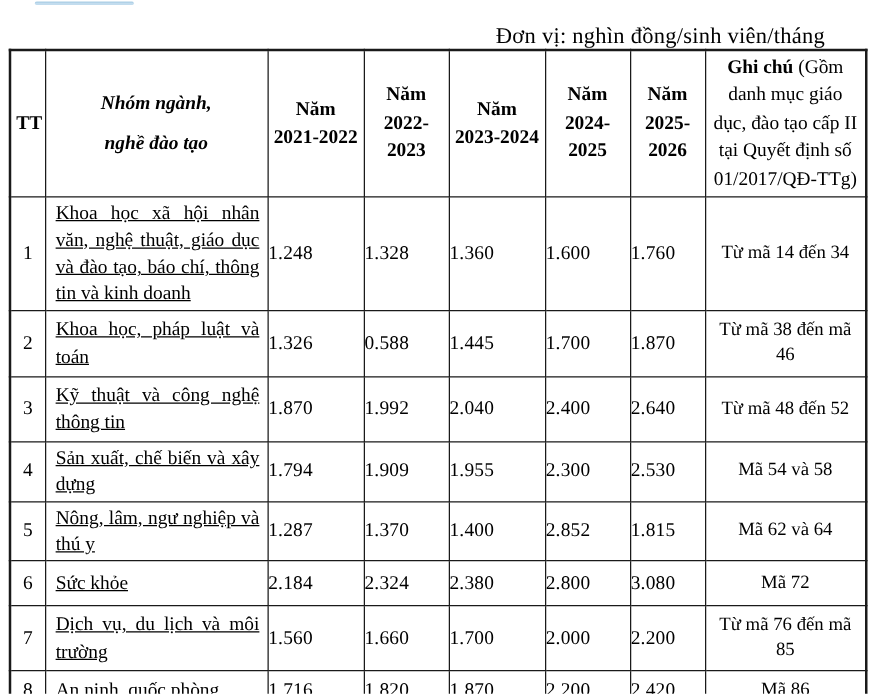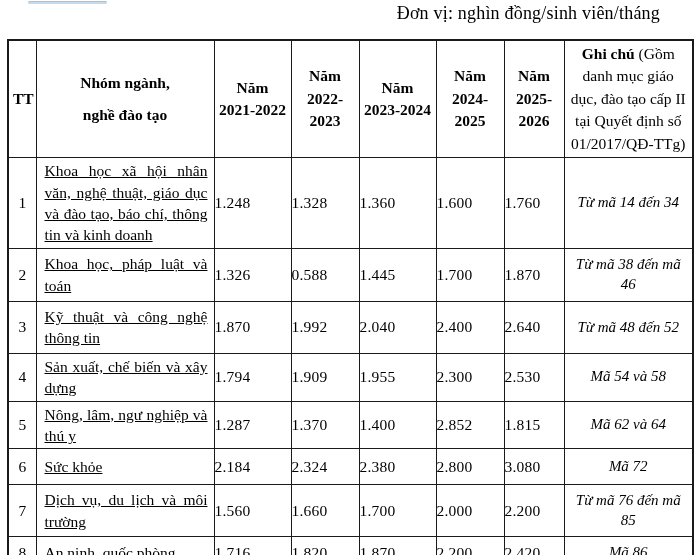--- a/index.html
+++ b/index.html
@@ -5,48 +5,48 @@
   * { margin: 0; padding: 0; box-sizing: border-box; }
   html, body { width: 700px; height: 555px; overflow: hidden; background: #ffffff; }
   body { position: relative; font-family: "Liberation Serif", "DejaVu Serif", serif; color: #000; }
 
   .accent-line {
     position: absolute; left: 28px; top: 1px; width: 79px; height: 3px;
     background: #c2dcee; border-top: 1px solid #9ec6e0; border-radius: 2px;
   }
 
   .unit-label {
-    position: absolute; top: 3px; right: 40px;
+    position: absolute; top: 18px; right: 40px;
     font-size: 18px; letter-spacing: 0.2px; white-space: nowrap;
   }
 
   table.fee-table {
     position: absolute; left: 7px; top: 39px;
     width: 685px; table-layout: fixed;
     border-collapse: collapse;
     border: 2px solid #1a1a1a;
   }
   .fee-table th, .fee-table td {
     border: 1px solid #1a1a1a;
     vertical-align: middle;
     font-size: 15.5px;
     overflow: hidden;
   }
   .fee-table thead tr { height: 110px; }
   .fee-table th { font-weight: bold; text-align: center; padding: 2px 4px; line-height: 1.45; }
-  .th-group span { display: inline-block; max-width: 122px; line-height: 2.05; }
+  .th-group span { display: inline-block; max-width: 122px; line-height: 2.05; font-style: italic; }
   .th-note { font-size: 15px; line-height: 1.32; padding: 2px 6px; }
   .th-note .note-rest { font-weight: normal; }
 
   .fee-table td.cell-tt { text-align: center; }
   .fee-table td.cell-group {
     text-align: justify; padding: 2px 6px 2px 8px; line-height: 1.38; text-decoration: underline;
   }
   .fee-table td.cell-num { letter-spacing: 0.2px; }
-  .fee-table td.cell-note { text-align: center; padding: 2px 7px; line-height: 1.3; font-size: 15px; font-style: italic; }
+  .fee-table td.cell-note { text-align: center; padding: 2px 7px; line-height: 1.3; font-size: 15px; }
 
   .fee-table tbody tr:nth-child(1) { height: 87px; }
   .fee-table tbody tr:nth-child(2) { height: 53px; }
   .fee-table tbody tr:nth-child(3) { height: 52px; }
   .fee-table tbody tr:nth-child(4) { height: 47px; }
   .fee-table tbody tr:nth-child(5) { height: 44px; }
   .fee-table tbody tr:nth-child(6) { height: 36px; }
   .fee-table tbody tr:nth-child(7) { height: 52px; }
   .fee-table tbody tr:nth-child(8) { height: 32px; }
 </style>

